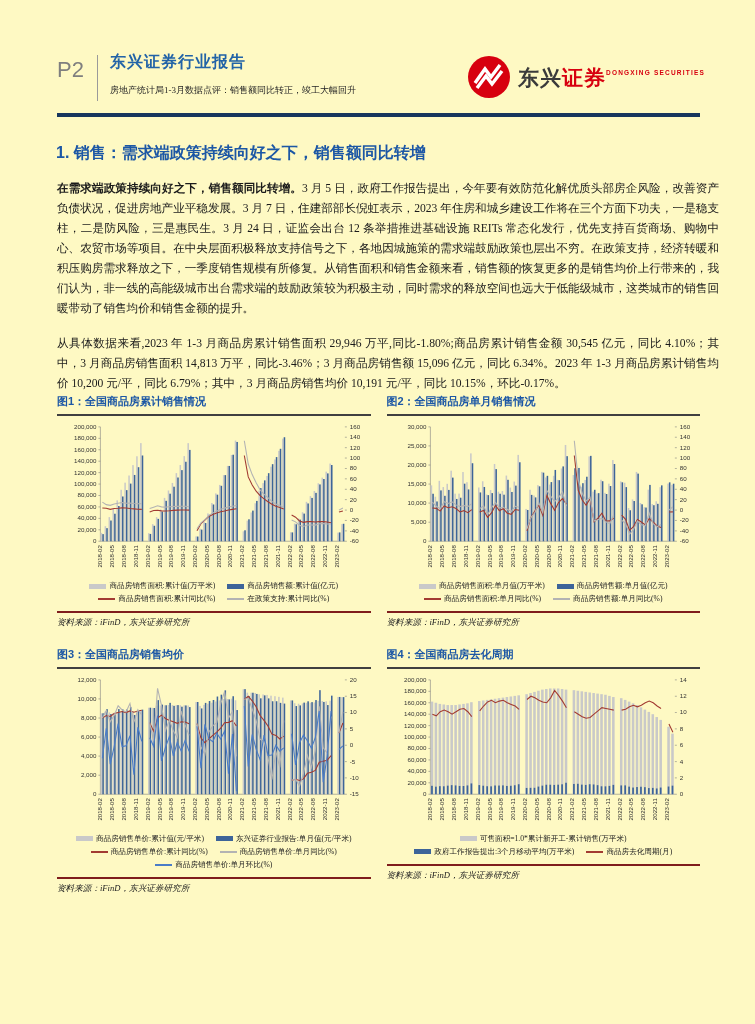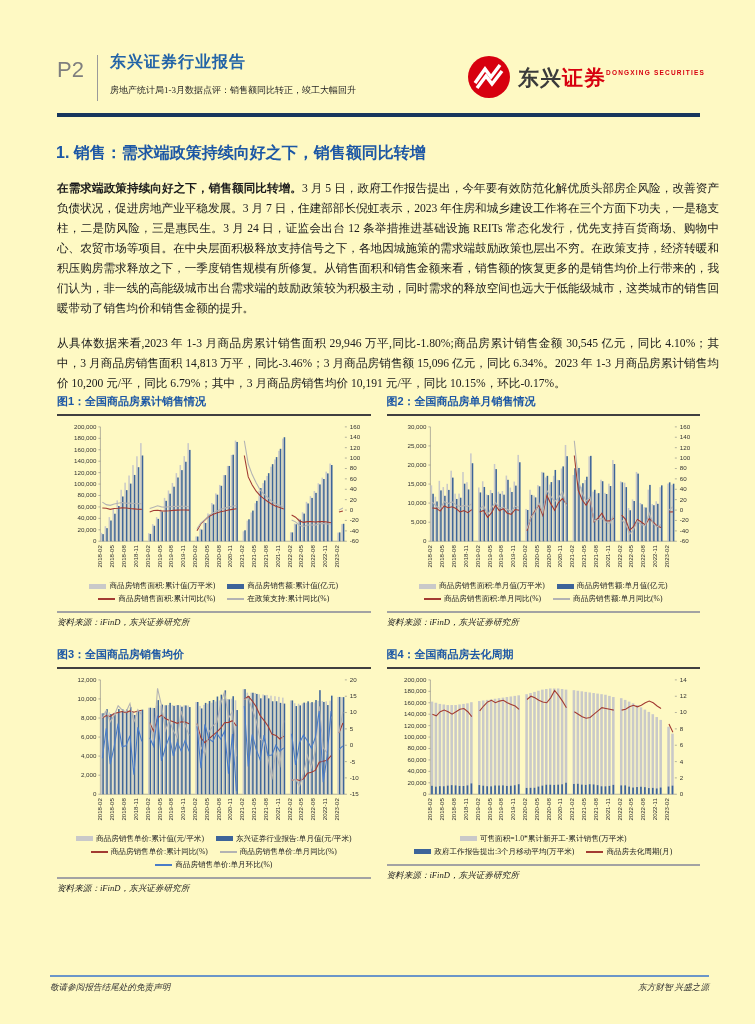--- a/index.html
+++ b/index.html
@@ -28,21 +28,21 @@
 
   
   .charts{display:grid;grid-template-columns:1fr 1fr;column-gap:16px;row-gap:18px;margin:0 55px 0 57px;}
   .fig-title{font-family:"Liberation Sans",sans-serif;font-weight:bold;color:#1c57a5;font-size:11px;padding-bottom:5px;border-bottom:2px solid #404040;}
   svg.chart{width:100%;height:auto;display:block;margin-top:3px;}
   .legend{display:flex;flex-wrap:wrap;justify-content:center;column-gap:12px;row-gap:3px;font-size:7.6px;color:#222;margin:0 0 7px 0;}
   .legend-item{display:flex;align-items:center;gap:3px;}
   .sw{display:inline-block;}
   .sw-bar{width:17px;height:5px;}
   .sw-line{width:17px;height:1.6px;}
-  .source{border-top:2px solid #a3a3a3;font-size:8.6px;font-style:italic;padding-top:4px;color:#222;}
+  .source{border-top:2px solid #7f1d1d;font-size:8.6px;font-style:italic;padding-top:4px;color:#222;}
 
   
   .tk{font-size:6.3px;fill:#333;font-family:"Liberation Sans",sans-serif;}
   .xl{font-size:6.2px;fill:#333;font-family:"Liberation Sans",sans-serif;}
   .ax{stroke:#808080;stroke-width:0.6;}
 
   
   .footer{position:absolute;left:50px;right:46px;bottom:30px;}
   .footer-rule{height:2px;background:#6b96c8;}
   .footer-row{display:flex;justify-content:space-between;font-size:8.6px;font-style:italic;margin-top:5px;color:#333;}
@@ -884,21 +884,14 @@
           <span class="legend-item">
             <span class="sw sw-line" style="background:#a23b32"></span>
             <span>商品房去化周期(月)</span>
           </span>
         </div>
       <div class="source">资料来源：iFinD，东兴证券研究所</div>
     </div>
 
   </div>
 
-  <div class="footer">
-    <div class="footer-rule"></div>
-    <div class="footer-row">
-      <span>敬请参阅报告结尾处的免责声明</span>
-      <span>东方财智 兴盛之源</span>
-    </div>
-  </div>
 
 </div>
 
 </body></html>

